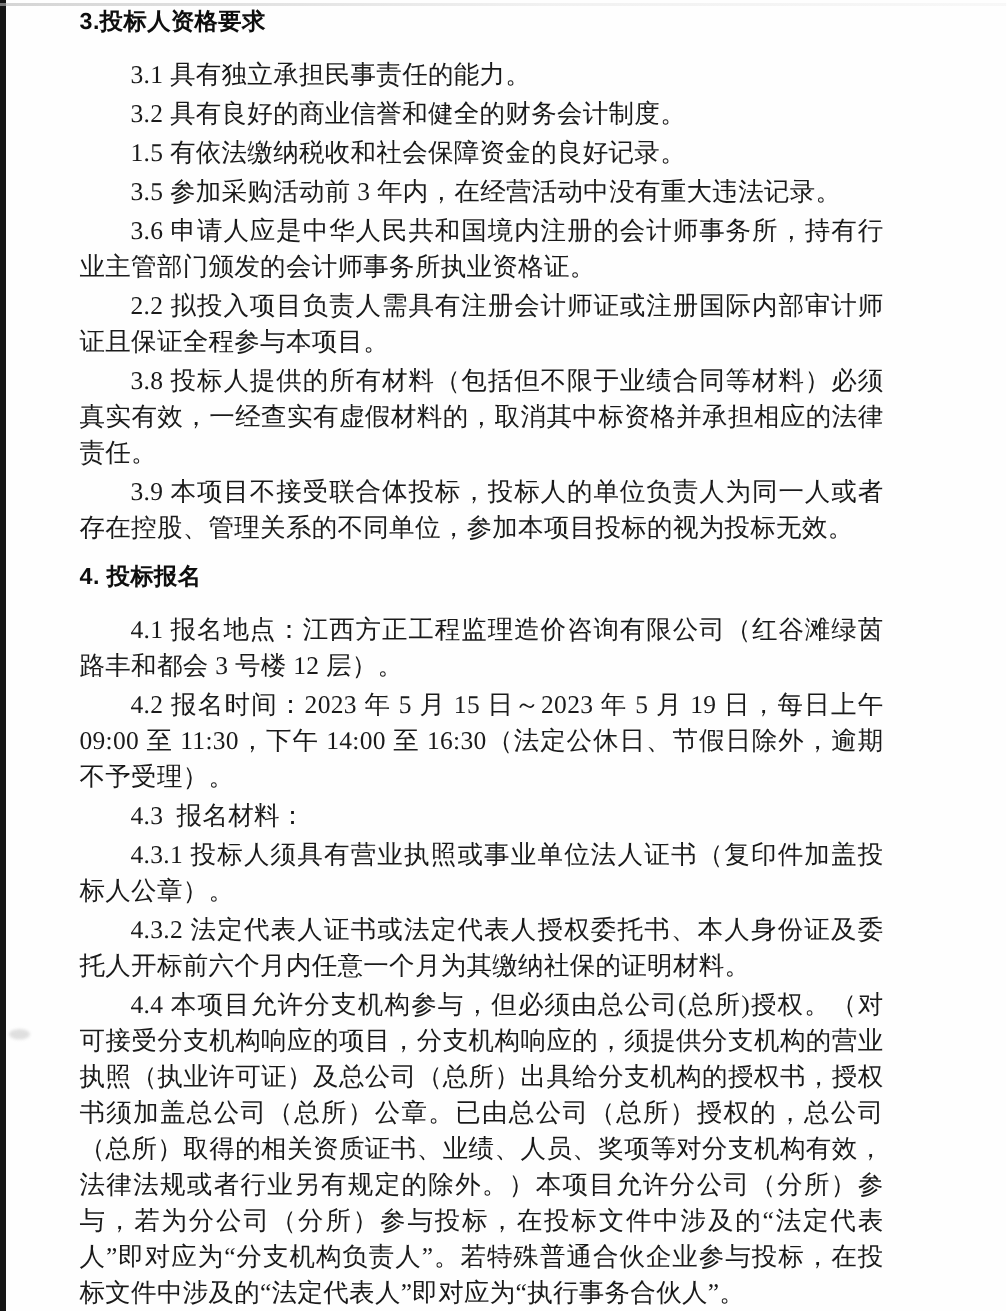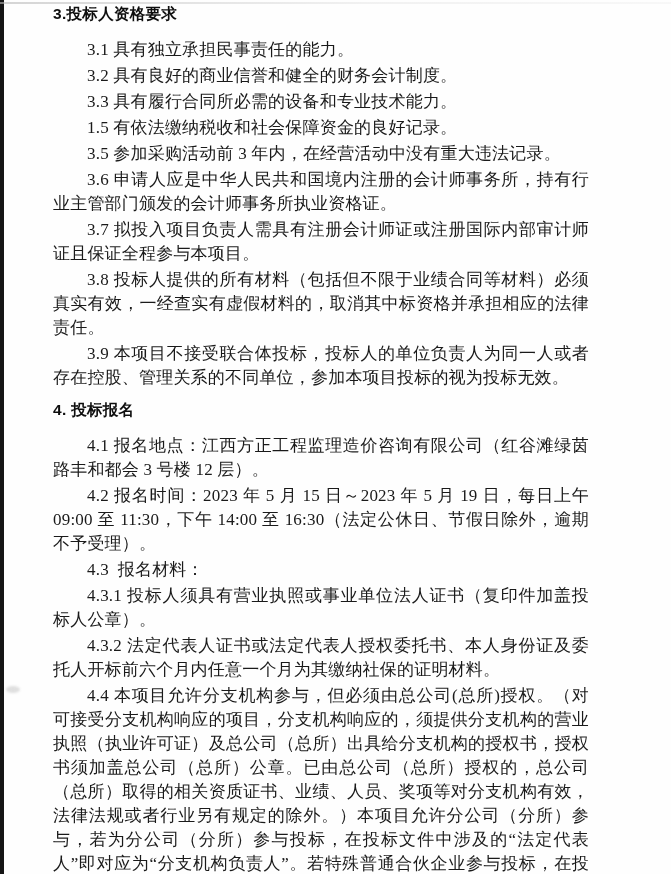--- a/index.html
+++ b/index.html
@@ -75,25 +75,24 @@
   <div class="scan-edge-left"></div>
   <div class="scan-edge-top"></div>
   <div class="scan-smudge"></div>
 
   <div class="content">
 
     <section>
       <h2 class="heading">3.投标人资格要求</h2>
       <p class="para">3.1 具有独立承担民事责任的能力。</p>
       <p class="para">3.2 具有良好的商业信誉和健全的财务会计制度。</p>
-      <p class="para">3.3 具有履行合同所必需的设备和专业技术能力。</p>
       <p class="para">1.5 有依法缴纳税收和社会保障资金的良好记录。</p>
       <p class="para">3.5 参加采购活动前 3 年内，在经营活动中没有重大违法记录。</p>
       <p class="para">3.6 申请人应是中华人民共和国境内注册的会计师事务所，持有行业主管部门颁发的会计师事务所执业资格证。</p>
-      <p class="para">3.7 拟投入项目负责人需具有注册会计师证或注册国际内部审计师证且保证全程参与本项目。</p>
+      <p class="para">2.2 拟投入项目负责人需具有注册会计师证或注册国际内部审计师证且保证全程参与本项目。</p>
       <p class="para">3.8 投标人提供的所有材料（包括但不限于业绩合同等材料）必须真实有效，一经查实有虚假材料的，取消其中标资格并承担相应的法律责任。</p>
       <p class="para">3.9 本项目不接受联合体投标，投标人的单位负责人为同一人或者存在控股、管理关系的不同单位，参加本项目投标的视为投标无效。</p>
     </section>
 
     <section>
       <h2 class="heading">4. 投标报名</h2>
       <p class="para">4.1 报名地点：江西方正工程监理造价咨询有限公司（红谷滩绿茵路丰和都会 3 号楼 12 层）。</p>
       <p class="para">4.2 报名时间：2023 年 5 月 15 日～2023 年 5 月 19 日，每日上午 09:00 至 11:30，下午 14:00 至 16:30（法定公休日、节假日除外，逾期不予受理）。</p>
       <p class="para">4.3 &nbsp;报名材料：</p>
       <p class="para">4.3.1 投标人须具有营业执照或事业单位法人证书（复印件加盖投标人公章）。</p>

